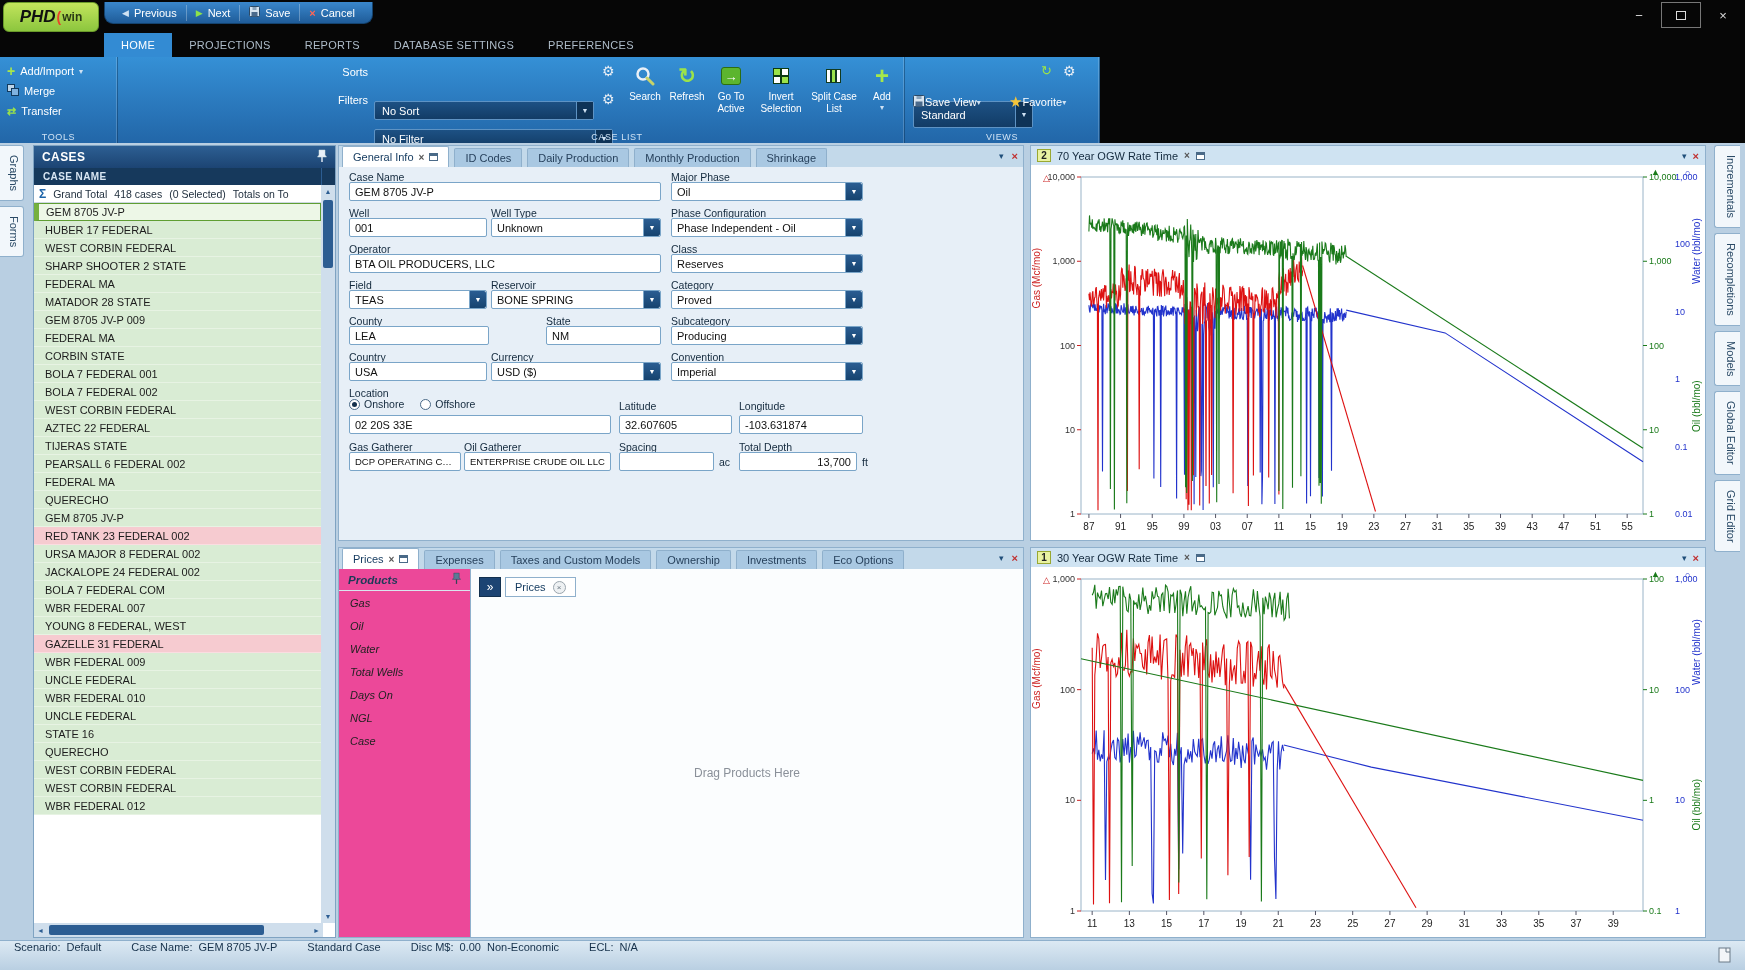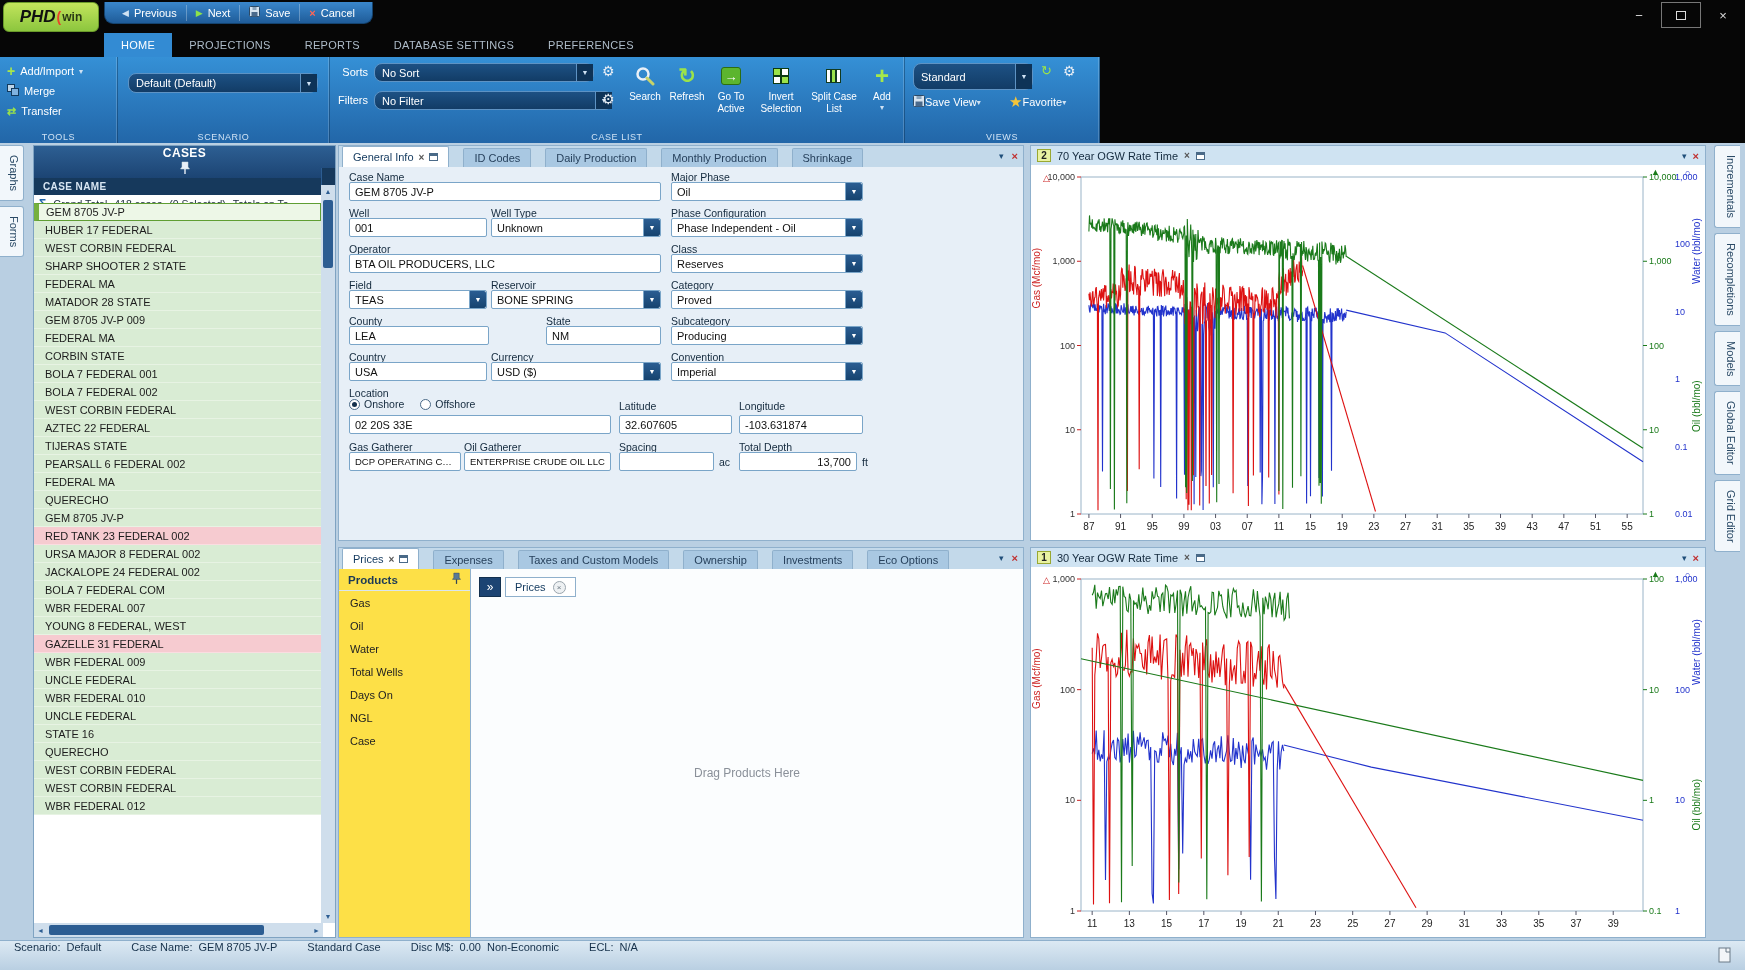--- a/index.html
+++ b/index.html
@@ -28,21 +28,21 @@
 .rtab{padding:6px 17px 6px;color:#aebcc9;font-size:11px;letter-spacing:.3px;}
 .rtab.active{background:#338bd3;color:#fff;}
 
 
 .ribbon{position:absolute;left:0;top:57px;width:1100px;height:86px;background:linear-gradient(#3590d6,#2266a8);}
 .rgroup{position:absolute;top:0;height:86px;border-right:1px solid rgba(8,40,70,.4);box-shadow:inset -1px 0 0 rgba(255,255,255,.18);}
 .rgroup-label{position:absolute;bottom:1px;left:0;right:0;text-align:center;color:#cfe2f4;font-size:9px;letter-spacing:.6px;}
 .tool-btn{position:absolute;left:7px;display:flex;align-items:center;gap:5px;color:#fff;font-size:11px;height:18px;}
 .plus-ic{color:#a8e84a;font-weight:bold;font-size:14px;line-height:10px;}
 .mini-caret{color:#cfe2f4;font-size:8px;}
-.navy-dd{background:linear-gradient(#1d5184,#123c66);border:1px solid #5e93c4;border-radius:8px;color:#fff;display:flex;align-items:center;height:20px;position:absolute;}
+.navy-dd{background:linear-gradient(#1d5184,#123c66);border:1px solid #5e93c4;border-radius:2px;color:#fff;display:flex;align-items:center;height:20px;position:absolute;margin-top:38px;}
 .navy-dd .val{flex:1;padding:0 7px;font-size:11px;white-space:nowrap;overflow:hidden;}
 .navy-dd .arr{width:17px;height:100%;background:#0e3357;border-left:1px solid #5e93c4;display:flex;align-items:center;justify-content:center;color:#cfe2f4;font-size:7px;}
 .rf-lab{position:absolute;color:#fff;font-size:11px;width:36px;text-align:right;}
 .gear{position:absolute;color:#e8eef5;font-size:14px;line-height:14px;}
 .big-btn{position:absolute;top:3px;display:flex;flex-direction:column;align-items:center;color:#fff;}
 .big-btn .ic{height:26px;display:flex;align-items:center;justify-content:center;margin-top:3px;margin-bottom:2px;}
 .big-btn .bl{font-size:10px;text-align:center;line-height:1.15;}
 .goto-box{width:20px;height:18px;background:#5cb52e;border:1px solid #2c6e12;border-radius:3px;color:#fff;display:flex;align-items:center;justify-content:center;font-weight:bold;font-size:13px;}
 .refresh-ic{font-size:21px;color:#9be34a;font-weight:bold;line-height:22px;}
 .star-ic{color:#f5c53a;font-size:15px;}
@@ -51,38 +51,38 @@
 
 .main-bg{position:absolute;left:0;top:143px;width:1745px;height:797px;background:#b9cfe2;}
 .dock-left{position:absolute;left:0;top:145px;width:31px;height:793px;}
 .dock-right{position:absolute;left:1710px;top:145px;width:30px;height:793px;}
 .vtab{background:#f2f7fb;border:1px solid #8fb0cc;color:#2a4a66;font-size:11px;writing-mode:vertical-rl;padding:9px 3px;margin-bottom:5px;}
 .dock-left .vtab{border-left:none;border-radius:0 3px 3px 0;margin-left:0;width:24px;}
 .dock-right .vtab{border-right:none;border-radius:3px 0 0 3px;margin-left:4px;width:26px;}
 
 
 .cases{position:absolute;left:33px;top:145px;width:303px;height:793px;background:#fff;border:1px solid #7fa3c2;}
-.cases-title{height:32px;background:linear-gradient(#2d5f93,#1c4473);color:#fff;font-weight:bold;font-size:12px;display:flex;align-items:center;padding:0 8px;letter-spacing:.4px;flex-direction:column;}
+.cases-title{height:22px;background:linear-gradient(#2d5f93,#1c4473);color:#fff;font-weight:bold;font-size:12px;display:flex;align-items:center;padding:0 8px;letter-spacing:.4px;}
 .cases-title .sp{flex:1;}
 .cases-colhdr{height:17px;background:#16395c;color:#d7e5f2;font-size:10px;font-weight:bold;display:flex;align-items:center;padding:0 9px;letter-spacing:.4px;}
 .cases-summary{height:18px;background:#fff;display:flex;align-items:center;font-size:10.5px;gap:7px;padding:0 5px;border-bottom:1px solid #cdd8e2;white-space:nowrap;overflow:hidden;}
 .sigma{color:#1c63a8;font-weight:bold;font-size:12px;}
 .cases-list{position:absolute;left:0;top:57px;width:287px;height:665px;background:#fff;overflow:hidden;}
 .crow{height:18px;display:flex;align-items:center;padding:0 11px;background:#d9ecd4;border-bottom:1px solid #e7f3e3;font-size:11px;color:#1c1c1c;}
 .crow.pink{background:#f6cbd0;border-bottom-color:#fadde1;}
 .crow.sel{background:#edf7e7;border:1px solid #5f9e33;border-left:5px solid #76b03e;padding-left:7px;}
 .vsb{position:absolute;right:0;top:39px;bottom:14px;width:14px;background:#cfdeec;}
 .hsb{position:absolute;left:0;bottom:0;height:14px;width:289px;background:#cfdeec;}
 .sb-arr{position:absolute;color:#2c5d92;font-size:7px;display:flex;align-items:center;justify-content:center;background:#cfdeec;}
 .sb-thumb{position:absolute;background:#2c5d92;border-radius:2px;}
 .corner-box{position:absolute;right:0;top:22px;width:14px;height:17px;background:#16395c;border-left:1px solid #2c5d92;}
 
 
 .panel{position:absolute;background:#e9f1f8;border:1px solid #8fb0cc;}
-.tabbar{position:absolute;left:0;top:0;right:0;height:21px;background:#c3d9ea;display:flex;align-items:flex-end;padding-left:3px;gap:14px;}
+.tabbar{position:absolute;left:0;top:0;right:0;height:21px;background:#c3d9ea;display:flex;align-items:flex-end;padding-left:3px;gap:5px;}
 .ptab{height:19px;padding:0 10px;display:flex;align-items:center;gap:5px;background:#a9c8e2;border:1px solid #8fb0cc;border-bottom:none;border-radius:2px 2px 0 0;font-size:11px;color:#27415c;white-space:nowrap;}
 .ptab.active{background:#fff;color:#12395e;height:21px;}
 .tab-x{color:#555;font-size:10px;font-weight:bold;}
 .popout{display:inline-block;width:9px;height:8px;border:1px solid #4a6a88;border-top-width:3px;background:#fff;}
 .bar-ctl{position:absolute;right:5px;top:4px;display:flex;gap:8px;align-items:center;}
 .bar-caret{color:#1f4e79;font-size:9px;}
 .bar-x{color:#c03030;font-size:11px;font-weight:bold;}
 
 
 .gi-body{position:absolute;left:0;top:21px;right:0;bottom:0;background:#e7eff7;}
@@ -92,21 +92,21 @@
 .finput.right{justify-content:flex-end;}
 .ddarr{position:absolute;right:0;top:0;bottom:0;width:17px;background:linear-gradient(#2a5d92,#16436f);border-left:1px solid #7aa5c8;border-radius:0 2px 2px 0;display:flex;align-items:center;justify-content:center;color:#fff;font-size:7px;}
 .finput.dd{padding-right:17px;}
 .radio-row{position:absolute;display:flex;align-items:center;gap:4px;font-size:10.5px;color:#13293d;}
 .radio{width:11px;height:11px;border:1px solid #4a6a88;border-radius:50%;background:#fff;display:inline-block;position:relative;}
 .radio.on::after{content:"";position:absolute;left:2px;top:2px;width:5px;height:5px;background:#15314d;border-radius:50%;}
 .funit{position:absolute;font-size:10.5px;color:#13293d;}
 
 
 .pr-body{position:absolute;left:0;top:21px;right:0;bottom:0;background:#fbfdfe;}
-.products{position:absolute;left:0;top:0;width:132px;bottom:0;background:#fde047;border-right:1px solid #8fb0cc;}
+.products{position:absolute;left:0;top:0;width:132px;bottom:0;background:#ec4899;border-right:1px solid #8fb0cc;font-style:italic;}
 .products-hdr{height:22px;display:flex;align-items:center;padding:0 9px;font-weight:bold;color:#1c3a57;font-size:11.5px;border-bottom:1px solid #d9e5ef;}
 .products-hdr .sp{flex:1;}
 .prod-item{height:23px;display:flex;align-items:center;padding:0 11px;font-size:11px;color:#222;}
 .chip-row{position:absolute;left:140px;top:8px;display:flex;align-items:center;gap:0;}
 .chip-expand{width:22px;height:20px;background:#1c4473;color:#fff;display:flex;align-items:center;justify-content:center;font-size:12px;border:1px solid #12304f;}
 .chip{height:20px;background:#fff;border:1px solid #8fb0cc;display:flex;align-items:center;gap:7px;padding:0 9px;font-size:11px;color:#12395e;margin-left:4px;}
 .chip-x{width:13px;height:13px;border-radius:50%;border:1px solid #9aa5ad;color:#6a7680;font-size:8px;display:flex;align-items:center;justify-content:center;background:#eef1f3;}
 .drop-hint{position:absolute;left:132px;right:0;top:40px;bottom:0;display:flex;align-items:center;justify-content:center;color:#8a9099;font-size:12px;}
 
 
@@ -190,27 +190,20 @@
             </svg></span>
         <span>Merge</span>
       </div>
       <div class="tool-btn" style="top:45px">
         <span style="color:#9be34a;font-weight:bold">⇄</span>
         <span>Transfer</span>
       </div>
       <div class="rgroup-label">TOOLS</div>
     </div>
 
-    <div class="rgroup" style="left:118px;width:212px">
-      <div class="navy-dd" style="left:10px;top:16px;width:190px">
-        <span class="val">Default (Default)</span>
-        <span class="arr">▼</span>
-      </div>
-      <div class="rgroup-label">SCENARIO</div>
-    </div>
 
     <div class="rgroup" style="left:330px;width:575px">
       <span class="rf-lab" style="left:2px;top:9px">Sorts</span>
       <div class="navy-dd" style="left:44px;top:6px;width:220px;height:19px">
         <span class="val">No Sort</span>
         <span class="arr">▼</span>
       </div>
       <span class="gear" style="left:272px;top:7px">⚙</span>
       <span class="rf-lab" style="left:2px;top:37px">Filters</span>
       <div class="navy-dd" style="left:44px;top:34px;width:239px;height:19px">

